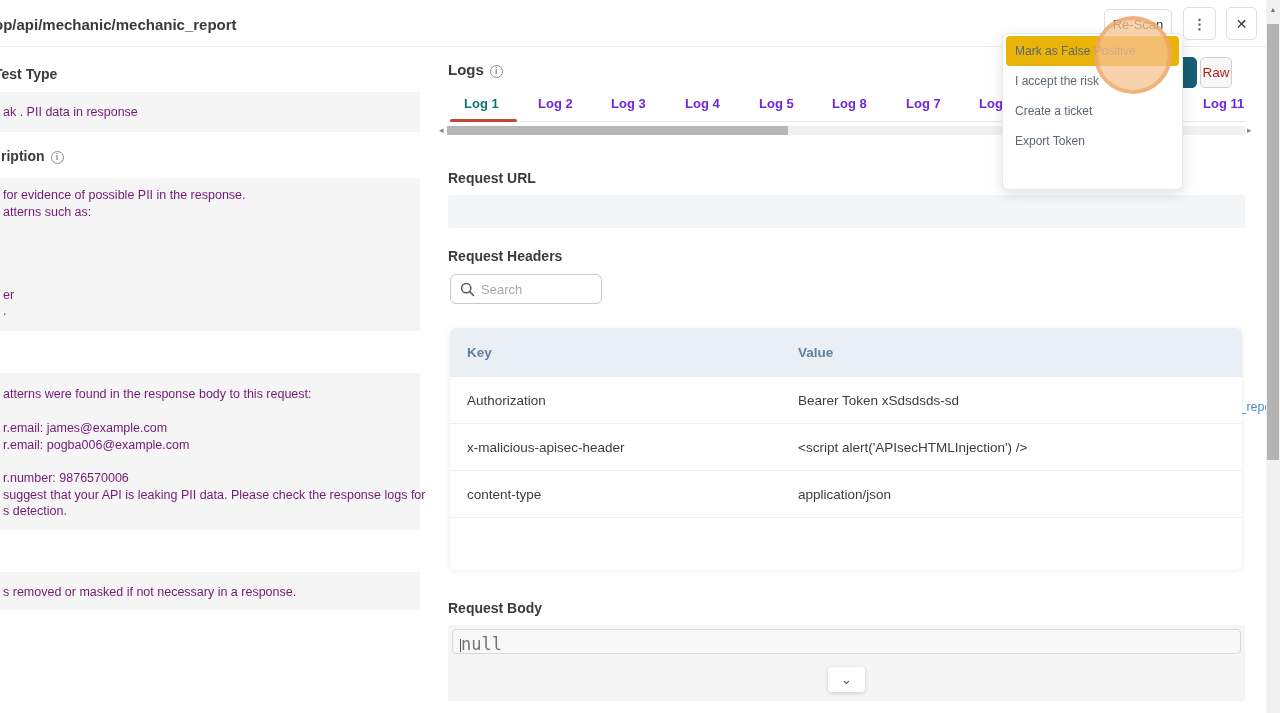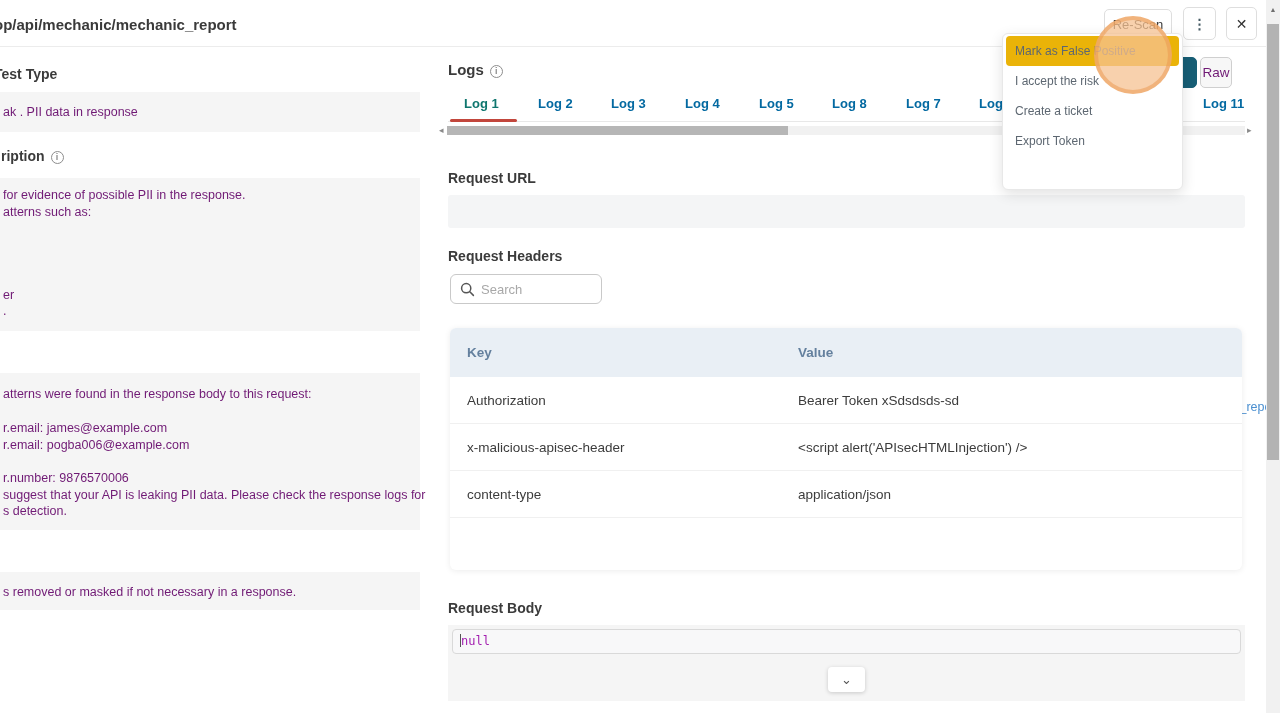--- a/index.html
+++ b/index.html
@@ -21,30 +21,30 @@
   
   .lp-head { left:0; font-size:14px; font-weight:700; color:#3b3b3b; white-space:nowrap; }
   .lp-box { left:0; width:420px; background:#f5f5f5; }
   .lp-text { position:absolute; left:3px; font-size:12.5px; color:#701a75; white-space:nowrap; }
   .info-i { display:inline-flex; align-items:center; justify-content:center; width:13px; height:13px;
             border:1px solid #8d8d8d; border-radius:50%; font-size:9px; color:#8d8d8d; font-style:normal;
             vertical-align:1px; margin-left:6px; }
 
   
   #logs-heading { left:448px; top:61px; font-size:15px; font-weight:700; }
-  .tab { top:96px; font-size:13px; font-weight:700; color:#0369a1; white-space:nowrap; cursor:pointer; }
+  .tab { top:96px; font-size:13px; font-weight:700; color:#6d28d9; white-space:nowrap; cursor:pointer; }
   .tab.active { color:#0f766e;text-align:center; }
   #tab-underline { left:450px; top:119px; width:67px; height:3px; background:#c2463c; border-radius:2px; }
   #tabs-border { left:448px; top:121px; width:797px; height:1px; background:#e8e8e8; }
   #tabs-scrollbar-track { left:447px; top:126px; width:798px; height:9px; background:#f1f1f1; cursor:pointer; }
   #tabs-scrollbar-thumb { left:447px; top:126px; width:341px; height:9px; background:#b6b6b6; cursor:grab; }
   .scroll-arrow { top:125px; font-size:9px; color:#8a8a8a; cursor:pointer; }
   #table-view-btn { left:1150px; top:57px; width:47px; height:31px; background:#175e75; border:1px solid #175e75; border-radius:5px; cursor:pointer; }
   #raw-view-btn { left:1200px; top:57px; width:32px; height:31px; background:#f7f7f7; border:1px solid #cfcfcf; border-radius:5px;
-                  font-size:13.5px; color:#701a75; display:flex; align-items:center; justify-content:center; cursor:pointer; }
+                  font-size:13.5px; color:#b91c1c; display:flex; align-items:center; justify-content:center; cursor:pointer; }
 
   .section-head { left:448px; font-size:14px; font-weight:700; color:#3b3b3b; }
 
   
   #url-box { left:448px; top:195px; width:797px; height:33px; background:#f4f5f6; border-radius:3px; }
   #url-link { left:458px; top:205px; font-size:12.5px; color:#4a8fd0; cursor:pointer; white-space:nowrap; }
 
   
   #search-box { left:450px; top:274px; width:152px; height:30px; background:#fff; border:1px solid #c9c9c9; border-radius:6px; }
   #search-input { position:absolute; left:0; top:0; width:100%; height:100%; border:none; outline:none; background:transparent;
@@ -59,21 +59,21 @@
   .th { position:absolute; top:17px; font-size:13.5px; font-weight:700; color:#64809e; }
   .tr { position:absolute; left:0; width:100%; height:47px; border-bottom:1px solid #f0f0f0; }
   .td { position:absolute; top:16px; font-size:13.5px; color:#3c3c3c; white-space:nowrap; }
   .col-key { left:17px; }
   .col-val { left:348px; }
 
   
   #body-box { left:448px; top:625px; width:797px; height:76px; background:#f5f5f5; }
   #body-code-line { position:absolute; left:4px; top:4px; width:789px; height:25px; background:#f8f8f9;
                     border:1px solid #d9d9d9; border-radius:4px; }
-  #body-code-text { position:absolute; left:7px; top:4px; font-family:"DejaVu Sans Mono", monospace; font-size:12px; color:#a21caf; }
+  #body-code-text { position:absolute; left:7px; top:4px; font-family:"DejaVu Sans Mono", monospace; font-size:17px; color:#737373; }
   #text-caret { display:inline-block; width:1px; height:13px; background:#555; vertical-align:-2px; }
   #expand-btn { position:absolute; left:380px; top:42px; width:37px; height:25px; background:#fff; border:none; border-radius:4px;
                 box-shadow:0 1px 4px rgba(0,0,0,0.18); display:flex; align-items:center; justify-content:center;
                 font-size:13px; color:#555; cursor:pointer; }
 
   
   #context-menu { left:1002px; top:33px; width:181px; height:157px; background:#fff; border:1px solid #e8e8e8;
                   border-radius:6px; box-shadow:0 4px 14px rgba(0,0,0,0.12); z-index:10; padding-top:2px; }
   .menu-item { height:30px; line-height:30px; margin:0 3px; padding:0 9px; font-size:12px; color:#5d6771;
                border-radius:4px; cursor:pointer; white-space:nowrap; }

